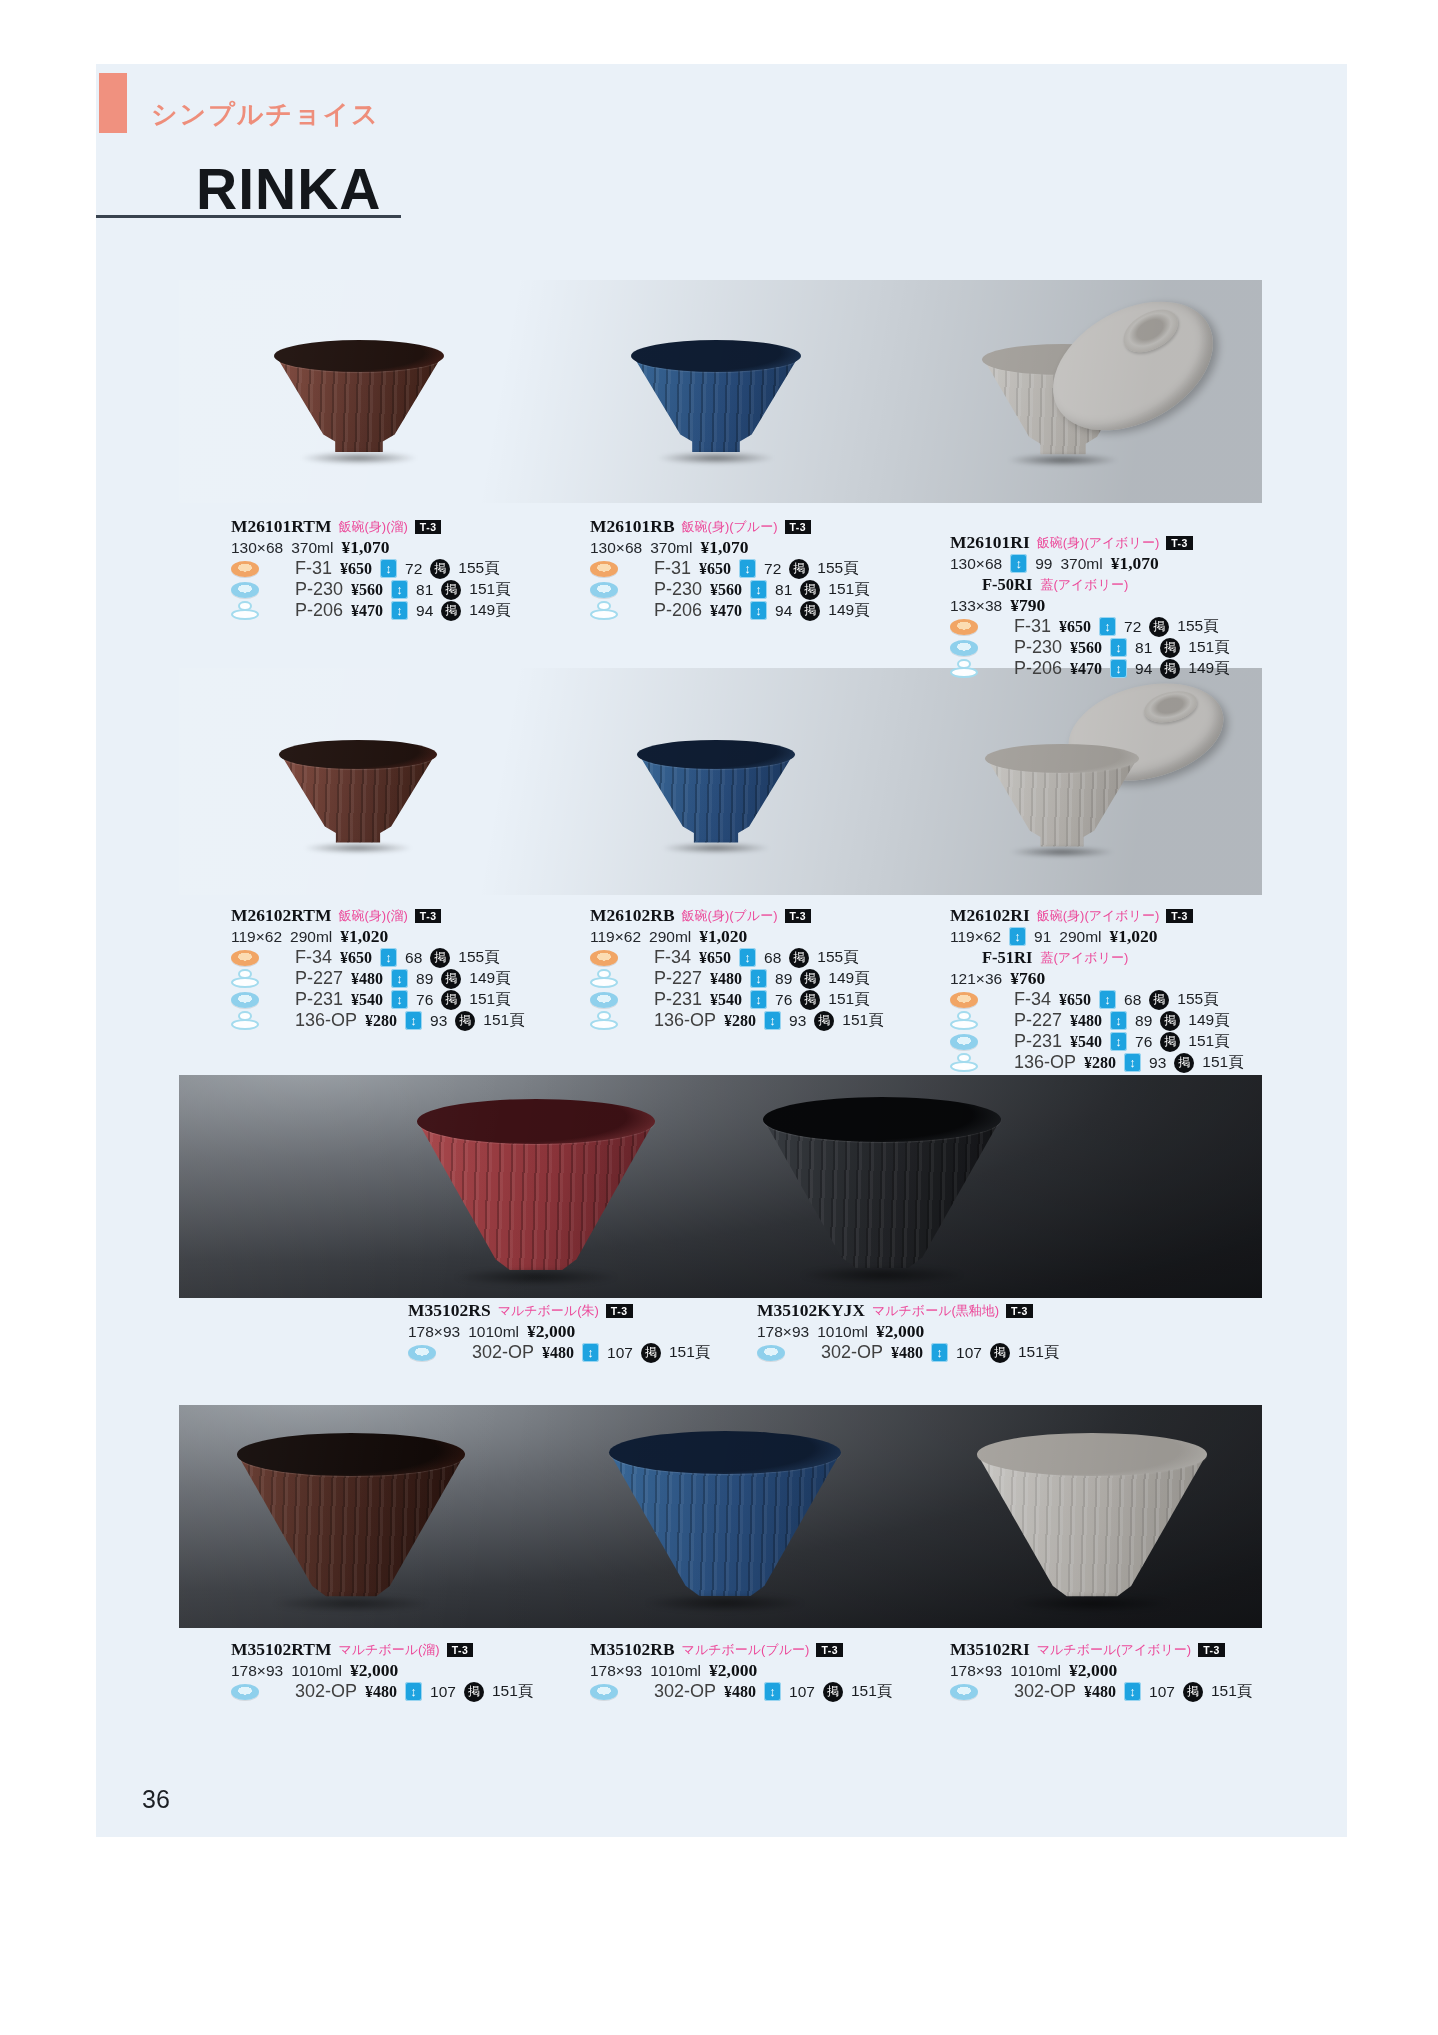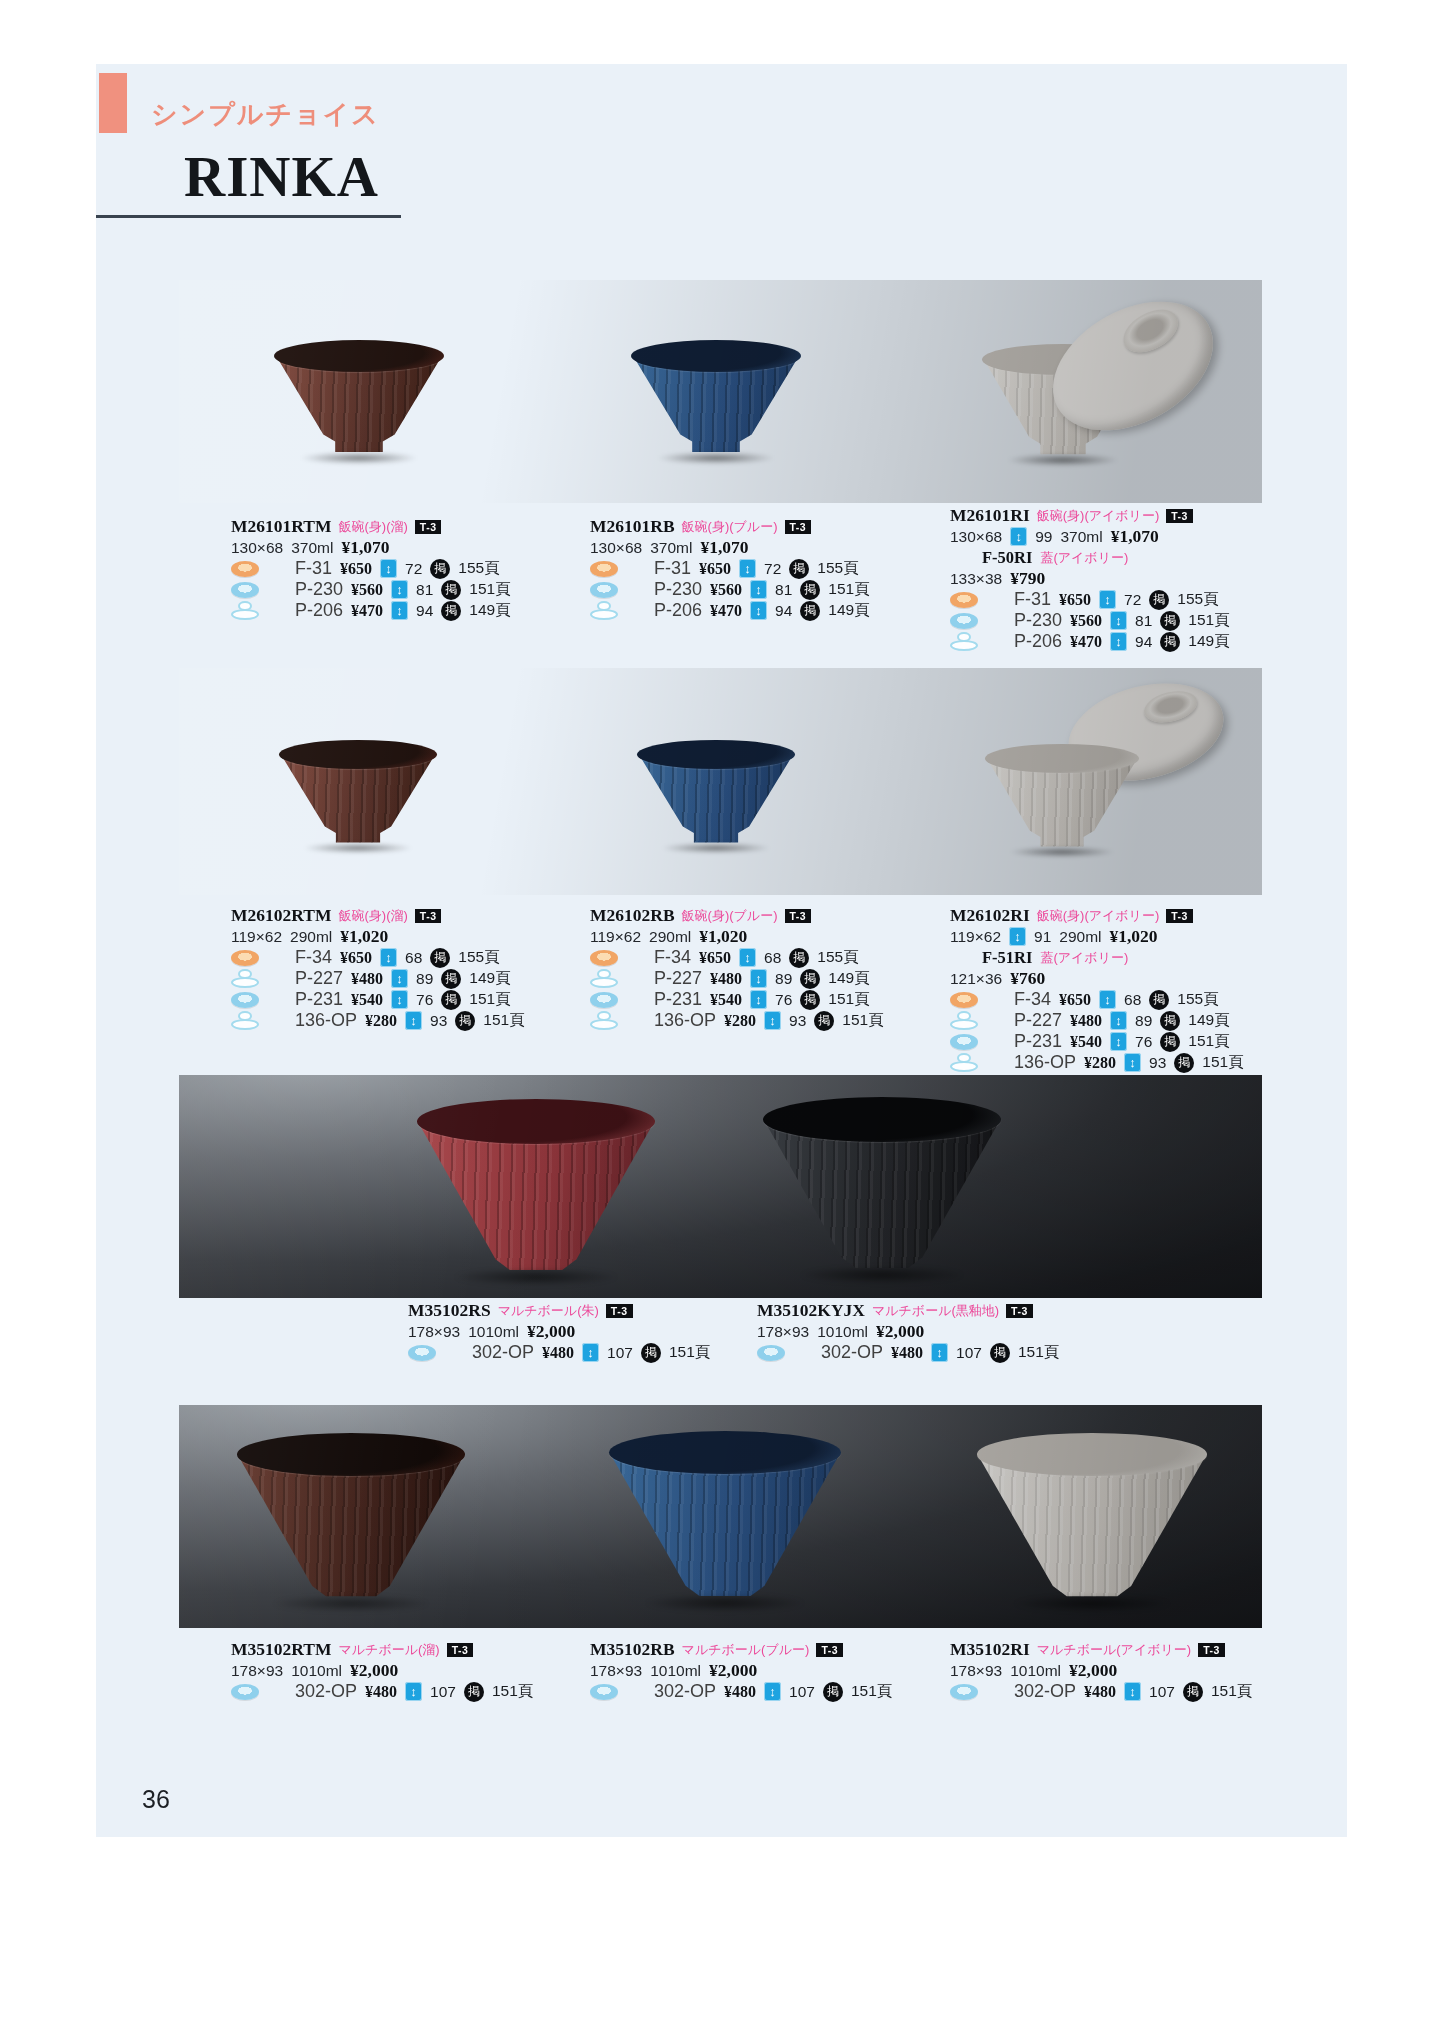--- a/index.html
+++ b/index.html
@@ -6,21 +6,21 @@
   body{
     width:1438px;height:2035px;position:relative;background:#ffffff;overflow:hidden;
     font-family:"Liberation Sans","DejaVu Sans",sans-serif;
     -webkit-font-smoothing:antialiased;
   }
   .abs{position:absolute;}
   
   .content-bg{left:96px;top:64px;width:1251px;height:1773px;background:#eaf1f8;}
   .accent-bar{left:99px;top:73px;width:28px;height:60px;background:#f0917f;}
   .eyebrow{left:151px;top:97px;font-size:26px;letter-spacing:2px;color:#ee8e7b;font-weight:bold;}
-  .page-title{left:180px;top:140px;margin:4px;font-size:57px;font-weight:bold;letter-spacing:1px;color:#14171b;font-family:Liberation Serif, serif;}
+  .page-title{left:180px;top:140px;margin:16px;font-size:57px;font-weight:bold;letter-spacing:1px;color:#14171b;}
   .title-underline{left:96px;top:215px;width:305px;height:3px;background:#39434f;}
   .pageno{left:122px;top:1785px;font-size:25px;color:#1c1f24;margin-left:20px;}
 
   
   .band{
     position:absolute;left:179px;width:1083px;
     background:radial-gradient(140% 160% at 12% -6%, #969b a0 0%, #969ba0 0%, #6b6f75 30%, #43464c 58%, #2a2c31 82%, #1f2125 100%);
   }
   .band::after{content:"";position:absolute;inset:0;background:linear-gradient(100deg,rgba(255,255,255,.07),rgba(0,0,0,0) 30%,rgba(0,0,0,.24) 88%);}
   .band.darker{background:radial-gradient(135% 160% at 12% -6%, #9aa0a6 0%, #63676d 28%, #34373c 56%, #1c1e22 82%, #141518 100%);}
@@ -254,21 +254,21 @@
       <div class="row arow">
         <span class="licon outline-lid"></span>
         <span class="acode">P-206</span>
         <span class="aprice">¥470</span>
         <span class="hicon">↕</span>
         <span class="anum">94</span>
         <span class="picon">掲</span>
         <span class="apage">149頁</span>
       </div>
     </div>
-    <div class="pblock" style="left: 950px; top: 505px;">
+    <div class="pblock" style="left: 950px; top: 532px;">
       <div class="row trow">
         <span class="pcode">M26101RI</span>
         <span class="pname">飯碗(身)(アイボリー)</span>
         <span class="t3">T-3</span>
       </div>
       <div class="row drow">
         <span class="dsize">130×68</span>
         <span class="hicon">↕</span>
         <span class="dnum">99</span>
         <span class="dvol">370ml</span>

